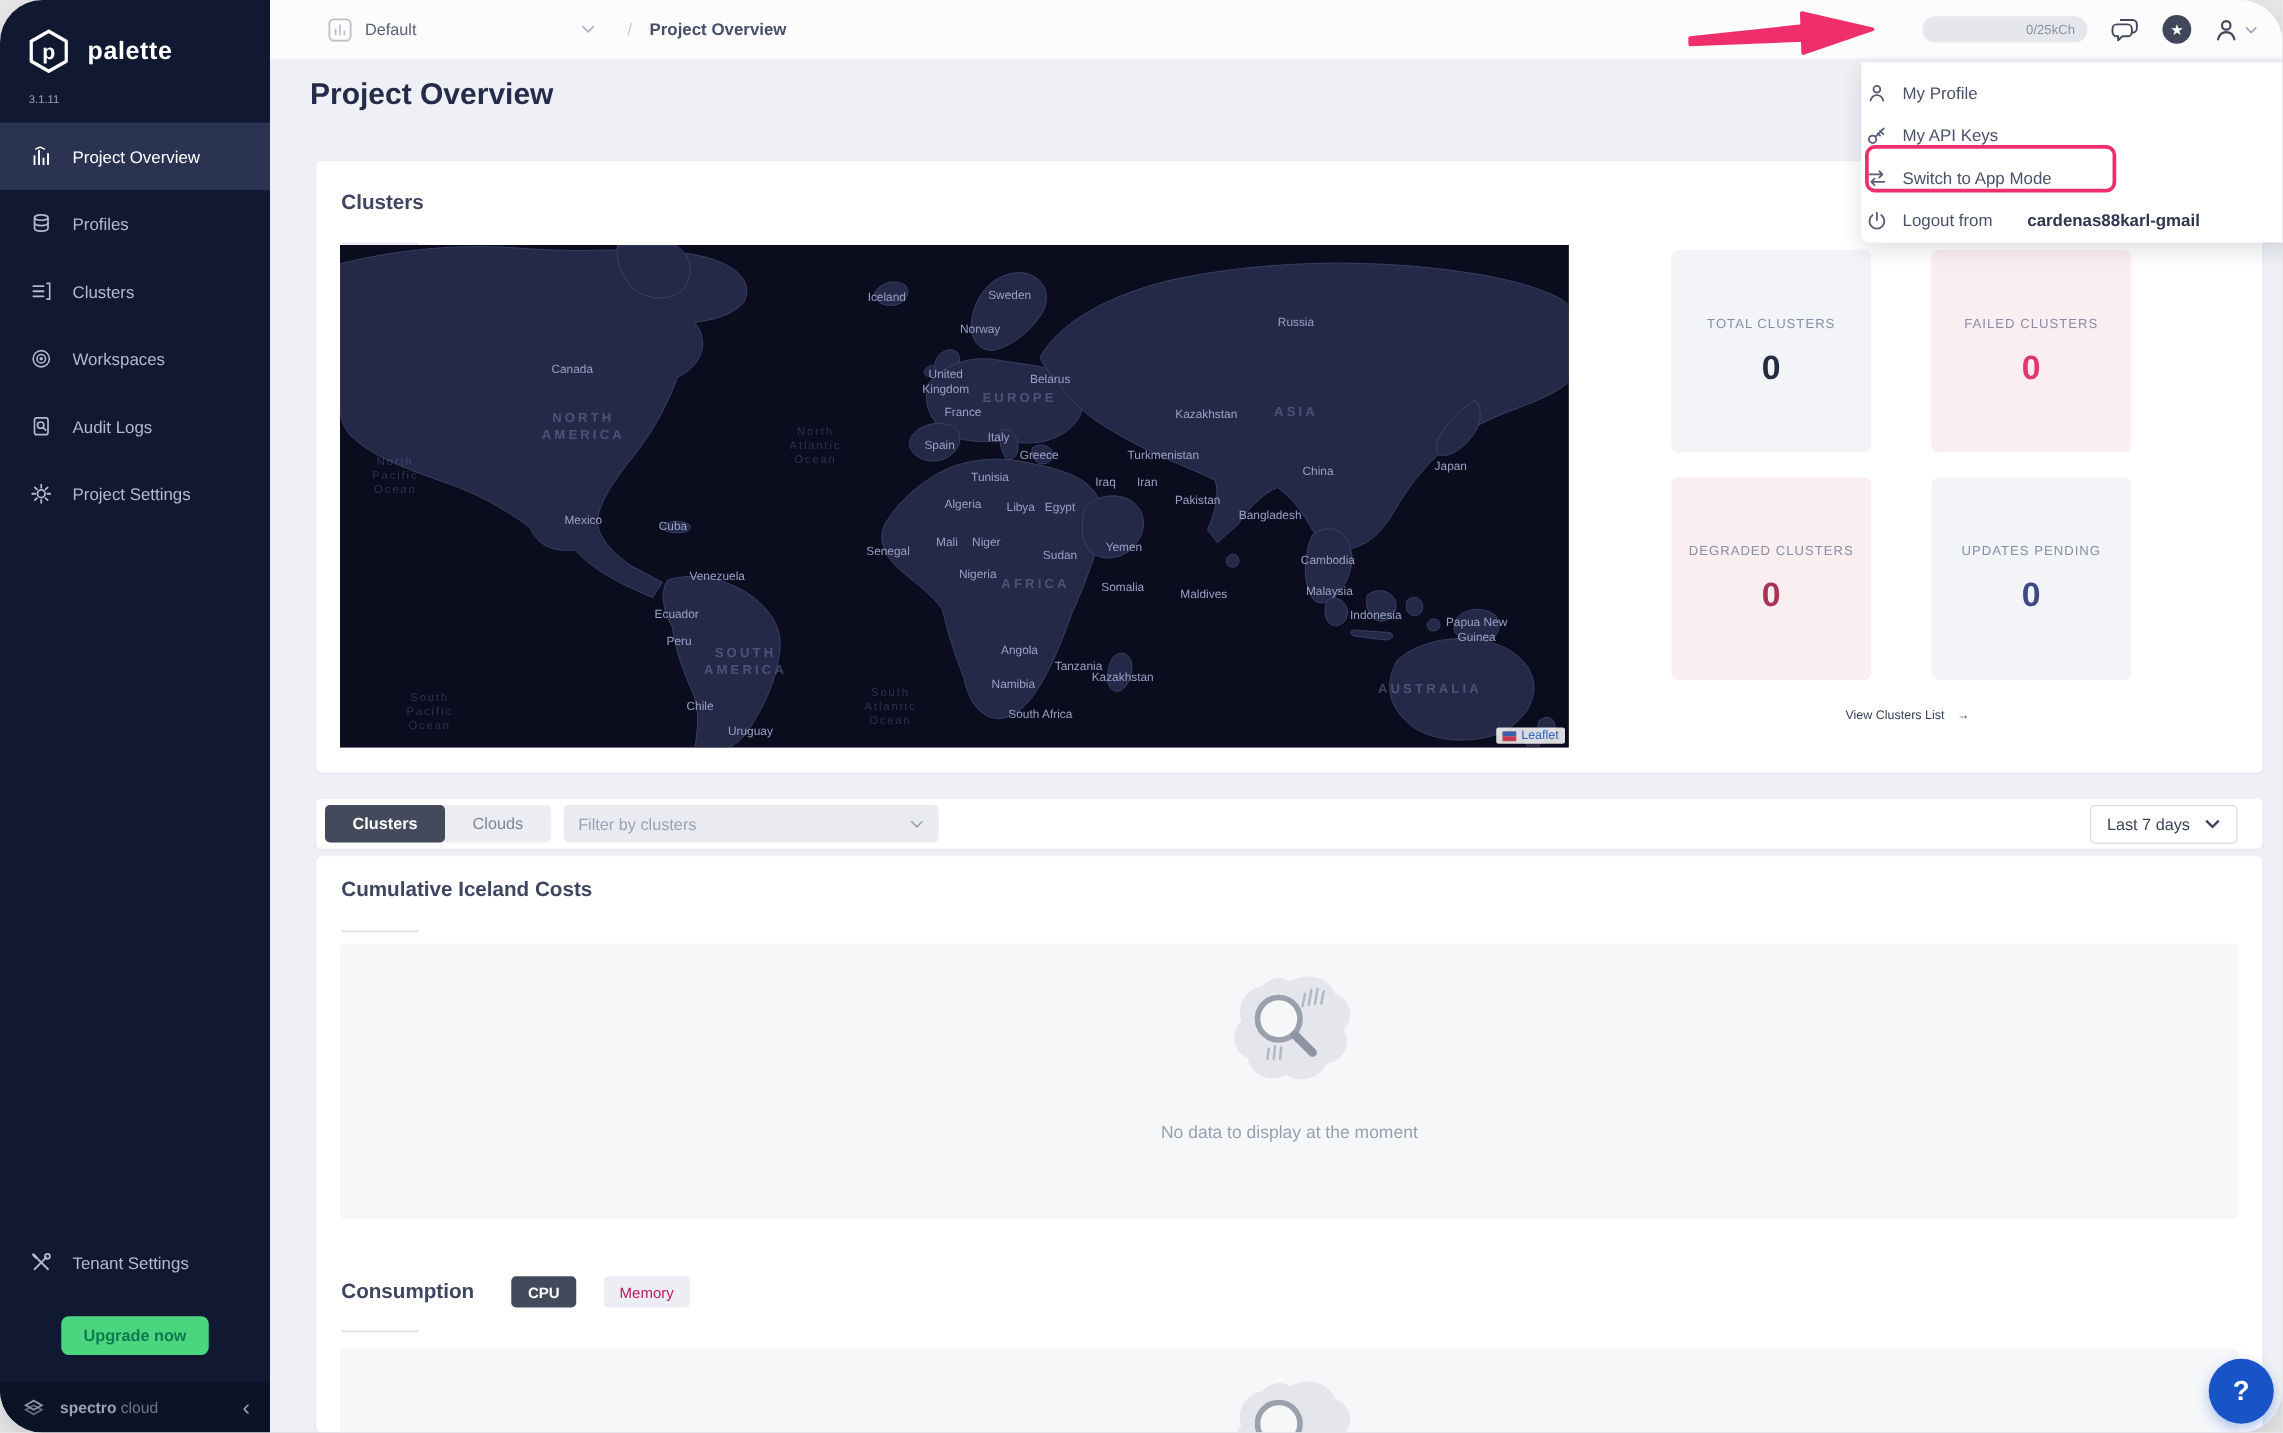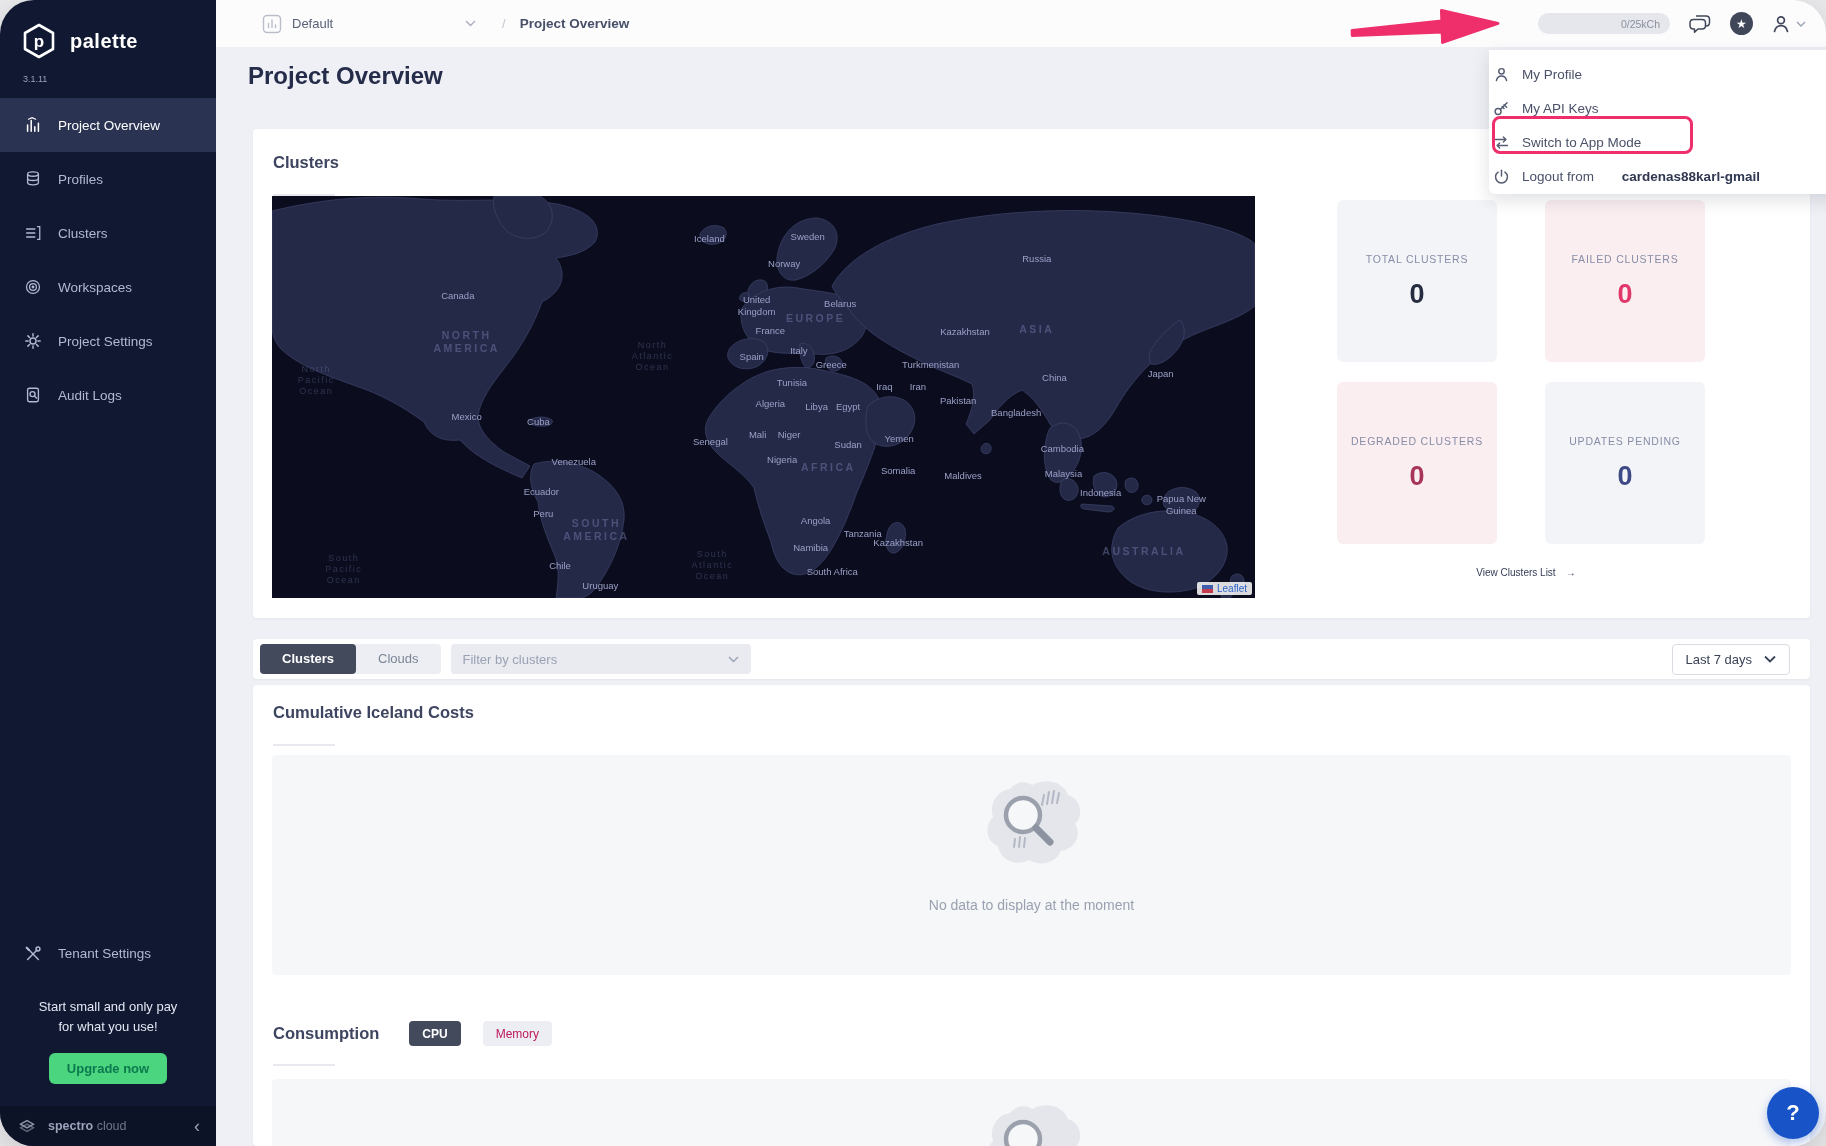--- a/index.html
+++ b/index.html
@@ -180,48 +180,46 @@
       </div>
       <div class="side-item">
         <svg width="18" height="18" viewBox="0 0 20 20" fill="none" stroke="currentColor" stroke-width="1.4">
           <circle cx="10" cy="10" r="7.2"></circle>
             <circle cx="10" cy="10" r="3.8"></circle>
             <circle cx="10" cy="10" r="0.9" fill="currentColor"></circle>
         </svg>
         <span>Workspaces</span>
       </div>
       <div class="side-item">
-        <svg width="18" height="18" viewBox="0 0 20 20" fill="none" stroke="currentColor" stroke-width="1.6" stroke-linecap="round">
-          <circle cx="10" cy="10" r="3.4"></circle>
-          <path d="M10,2 V4.6 M10,15.4 V18 M2,10 H4.6 M15.4,10 H18 M4.3,4.3 L6.2,6.2 M13.8,13.8 L15.7,15.7 M4.3,15.7 L6.2,13.8 M13.8,6.2 L15.7,4.3"></path>
-        </svg>
-        <span>Project Settings</span>
-      </div>
-      <div class="side-item">
         <svg width="18" height="18" viewBox="0 0 20 20" fill="none" stroke="currentColor" stroke-width="1.5" stroke-linecap="round">
           <rect x="4" y="2.5" width="12" height="15" rx="2"></rect>
             <circle cx="9.5" cy="9" r="2.8"></circle>
             <path d="M11.6,11.1 L14,13.5"></path>
         </svg>
         <span>Audit Logs</span>
+      </div>
+      <div class="side-item">
+        <svg width="18" height="18" viewBox="0 0 20 20" fill="none" stroke="currentColor" stroke-width="1.6" stroke-linecap="round">
+          <circle cx="10" cy="10" r="3.4"></circle>
+          <path d="M10,2 V4.6 M10,15.4 V18 M2,10 H4.6 M15.4,10 H18 M4.3,4.3 L6.2,6.2 M13.8,13.8 L15.7,15.7 M4.3,15.7 L6.2,13.8 M13.8,6.2 L15.7,4.3"></path>
+        </svg>
+        <span>Project Settings</span>
       </div>
     </nav>
 
     <div class="sidebar-bottom">
       <div class="side-item">
         <svg width="18" height="18" viewBox="0 0 20 20" fill="none" stroke="currentColor" stroke-width="1.6" stroke-linecap="round">
           <path d="M4,16 L14.5,5.5"></path>
             <circle cx="15.5" cy="4.5" r="2.2"></circle>
             <path d="M4,4 L16,16"></path>
             <path d="M3,3 L5.5,5.5" stroke-width="2.4"></path>
         </svg>
         <span>Tenant Settings</span>
       </div>
-      <div class="promo">Start small and only pay
-for what you use!</div>
       <button class="upgrade-btn">Upgrade now</button>
       <div class="brand-bar">
         <svg width="22" height="20" viewBox="0 0 24 20" fill="none" stroke="#8d93a8" stroke-width="1.6">
           <path d="M5,8 L12,4 L19,8 L12,12 Z"></path>
             <path d="M5,12 L12,8 L19,12 L12,16 Z" opacity="0.65"></path>
         </svg>
         <span class="brand-text"><b>spectro</b> <span>cloud</span></span>
         <span class="collapse">‹</span>
       </div>
     </div>

